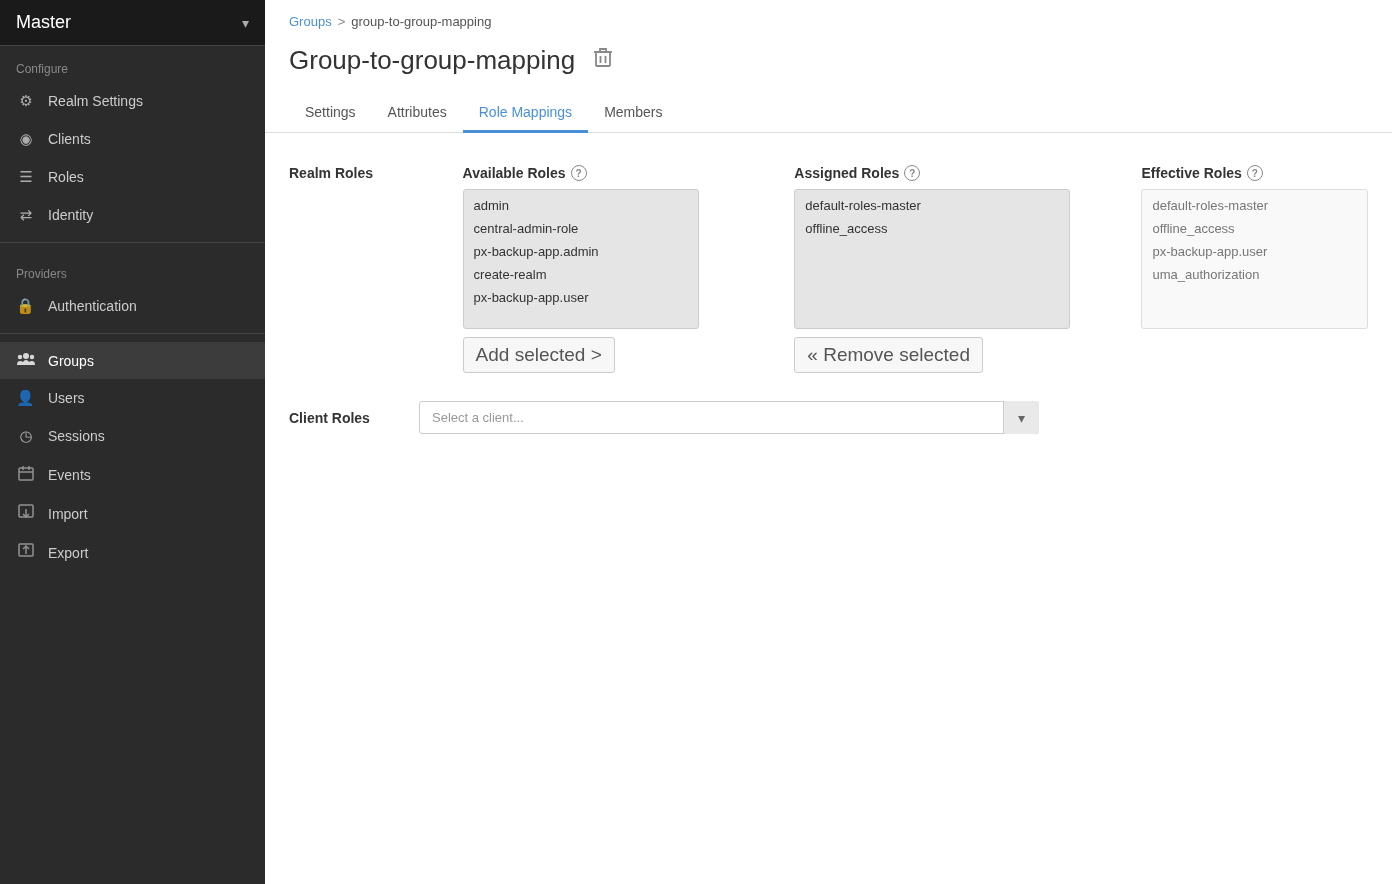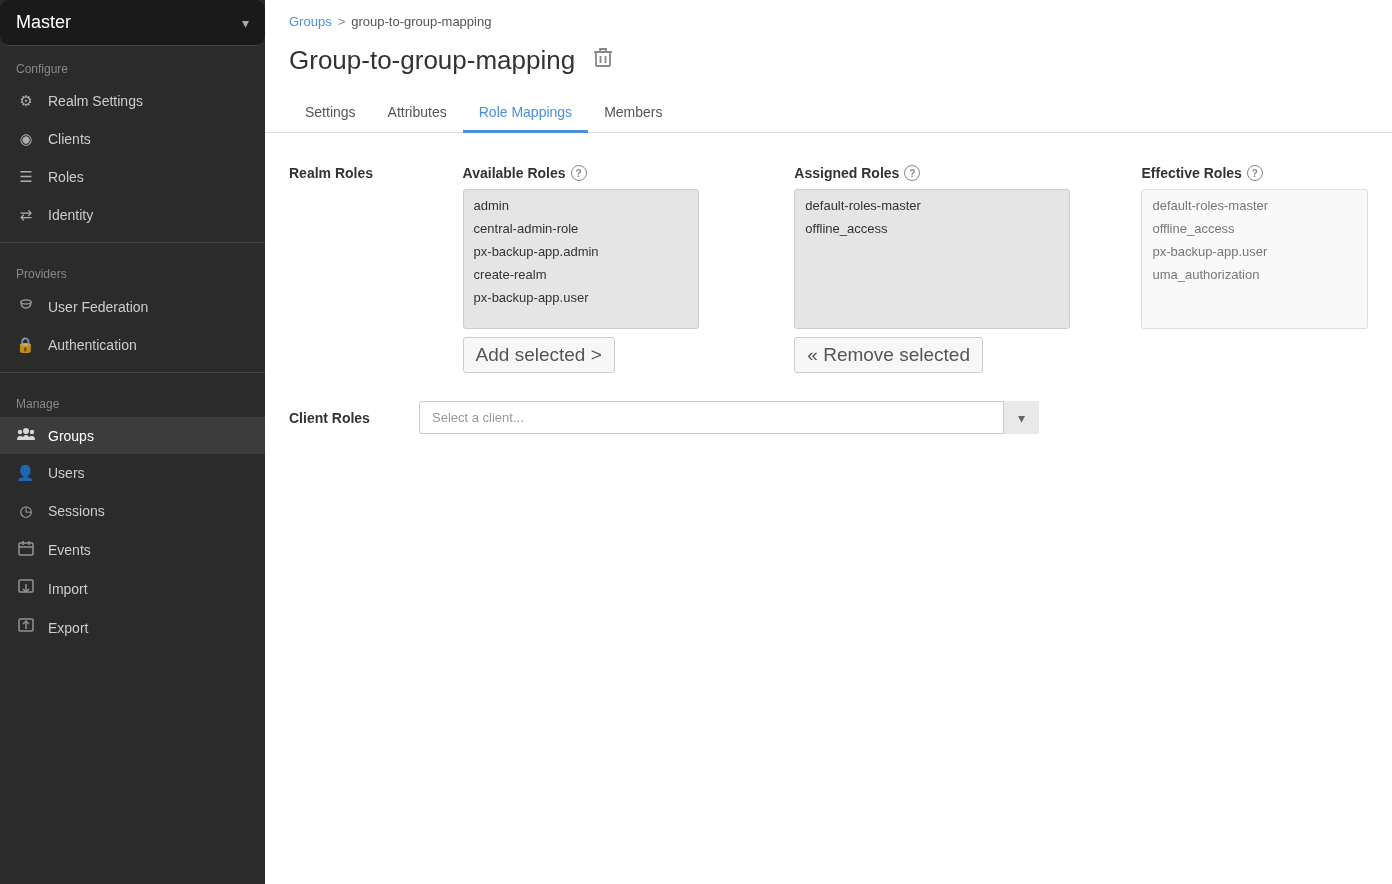--- a/index.html
+++ b/index.html
@@ -20,21 +20,20 @@
       display: flex;
       align-items: center;
       justify-content: space-between;
       padding: 12px 16px;
       background: #1a1a1a;
       color: #fff;
       font-size: 18px;
       font-weight: 500;
       border-bottom: 1px solid #444;
       cursor: pointer;
-      border-radius: 9px;
     }
     .sidebar-master .chevron { font-size: 14px; color: #aaa; }
     .sidebar-section-label {
       padding: 16px 16px 6px 16px;
       font-size: 12px;
       color: #888;
       text-transform: none;
       letter-spacing: 0;
     }
     .sidebar-divider {
@@ -252,36 +251,26 @@
   <div class="sidebar-item">
     <span class="sidebar-icon">⇄</span>
     <span class="sidebar-item-label">Identity</span>
   </div>
 
   <hr class="sidebar-divider">
 
   <div class="sidebar-section-label">Providers</div>
 
   <div class="sidebar-item">
-    <span class="sidebar-icon">
-      <svg width="16" height="16" viewBox="0 0 16 16" fill="currentColor" opacity="0.8">
-        <ellipse cx="8" cy="5" rx="5" ry="2" fill="none" stroke="currentColor" stroke-width="1.5"></ellipse>
-        <path d="M3 5 Q3 11 8 11 Q13 11 13 5" fill="none" stroke="currentColor" stroke-width="1.5"></path>
-      </svg>
-    </span>
-    <span class="sidebar-item-label">User Federation</span>
-  </div>
-  <div class="sidebar-item">
     <span class="sidebar-icon">🔒</span>
     <span class="sidebar-item-label">Authentication</span>
   </div>
 
   <hr class="sidebar-divider">
 
-  <div class="sidebar-section-label">Manage</div>
 
   <div class="sidebar-item active">
     <span class="sidebar-icon">
       <svg width="18" height="14" viewBox="0 0 18 14" fill="currentColor">
         <circle cx="9" cy="4" r="3"></circle>
         <circle cx="3" cy="5" r="2.2"></circle>
         <circle cx="15" cy="5" r="2.2"></circle>
         <path d="M0 13 Q0 9 3 9 Q5 9 6 10 Q7 8 9 8 Q11 8 12 10 Q13 9 15 9 Q18 9 18 13"></path>
       </svg>
     </span>

